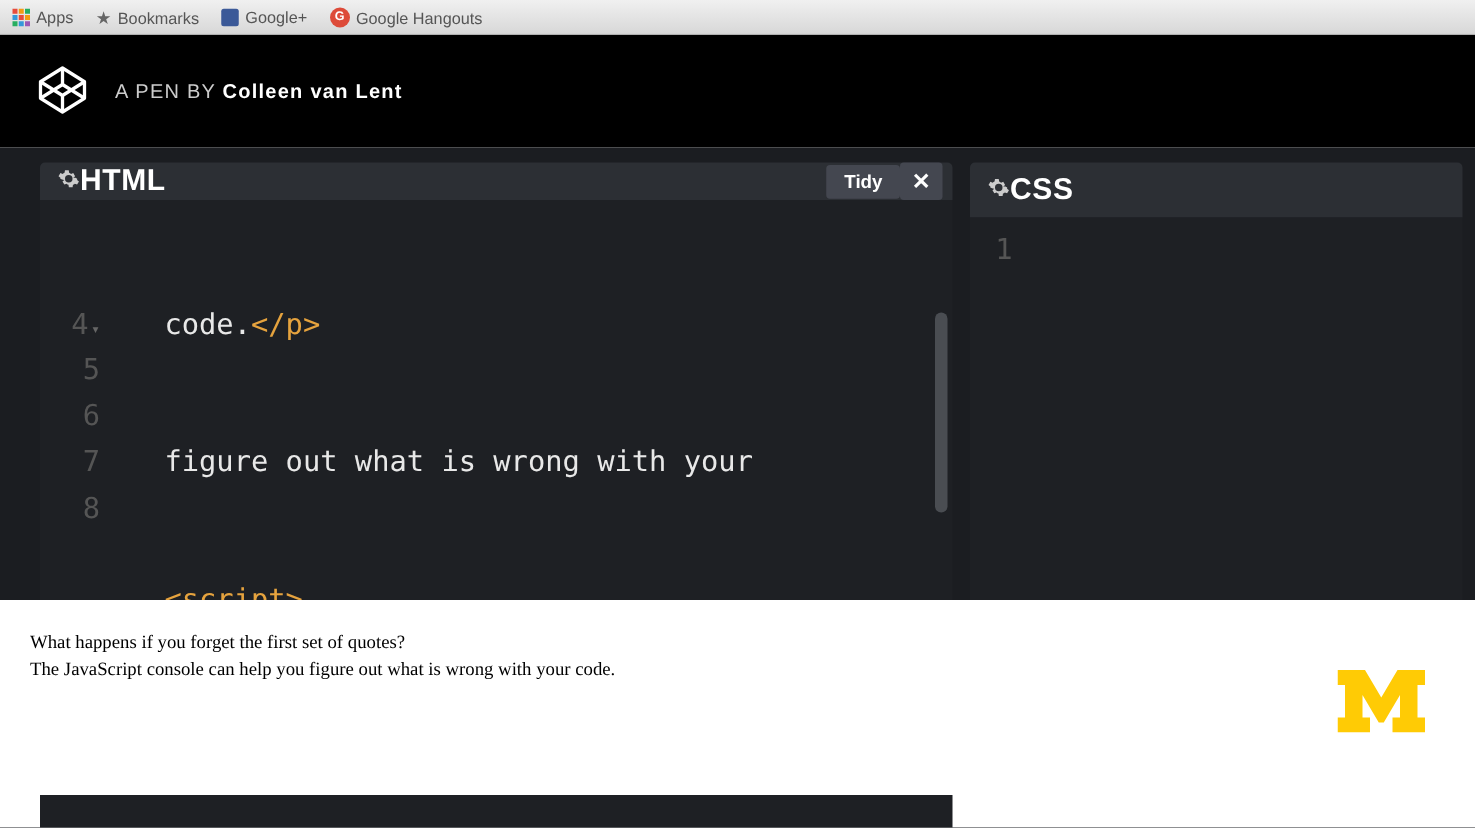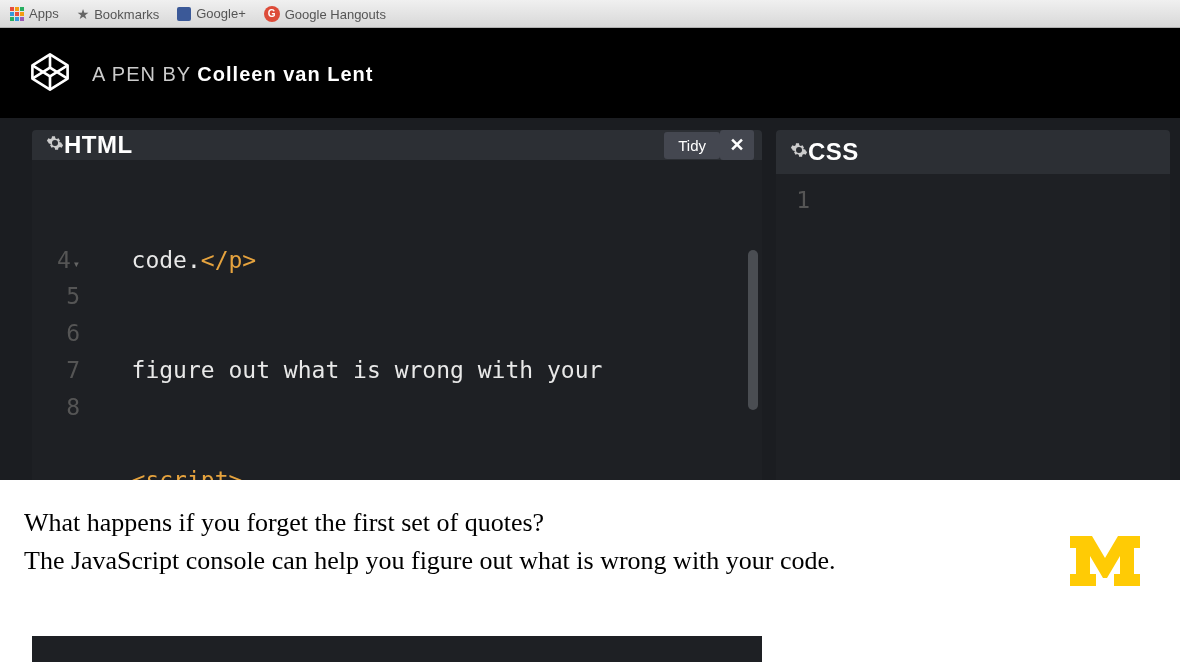--- a/index.html
+++ b/index.html
@@ -9,50 +9,50 @@
     .browser-bar .bk-item { display: flex; align-items: flex-end; gap: 5px; cursor: pointer; }
     .apps-icon { width: 14px; height: 14px; display: grid; grid-template-columns: repeat(3,4px); grid-template-rows: repeat(3,4px); gap:1px;}
     .apps-icon span { width:4px; height:4px; }
     .star-icon { color:#666; font-size:14px;}
     .gplus { width:14px; height:14px; background:#3b5998; display:inline-block; border-radius:2px;}
     .hangouts { width:16px; height:16px; background:#dd4b39; border-radius:50%; color:#fff; display:flex; align-items:center; justify-content:center; font-size:10px; font-weight:bold;}
     
     .codepen-header { background:#000; color:#fff; padding: 22px 28px 24px 28px; display:flex; align-items:center; gap:20px;}
     .codepen-logo { width:44px; height:44px; flex-shrink:0;}
     .codepen-title { font-size:30px; font-weight:700; letter-spacing:-0.5px;}
-    .codepen-byline { font-size:20px; color:#ccc; margin-top:4px; letter-spacing:1px;}
+    .codepen-byline { font-size:16px; color:#ccc; margin-top:4px; letter-spacing:1px;}
     .codepen-byline .author { color:#fff; font-weight:600;}
     
     .editor-area { background:#1b1d21; height: 362px; display:flex; padding: 12px 0 0 0; gap: 14px;}
     .panel { display:flex; flex-direction:column; }
     .panel-html { width: 730px; margin-left: 32px;}
     .panel-css { flex:1; margin-right:10px;}
     
     .panel-head { background:#2c2f34; height:44px; display:flex; align-items:center; padding: 0 8px 0 14px; gap:0; border-radius: 4px 4px 0 0;}
     .panel-head .gear { color:#ccc; cursor:pointer;}
     .panel-head .title { color:#fff; font-weight:700; font-size:24px; letter-spacing:0.5px;}
     .panel-head .spacer { flex:1;}
-    .panel-head .btn { background:#444750; color:#fff; padding:5px 14px; border-radius:3px; font-size:15px; font-weight:400; cursor:pointer;}
+    .panel-head .btn { background:#444750; color:#fff; padding:5px 14px; border-radius:3px; font-size:15px; font-weight:700; cursor:pointer;}
     .panel-head .close-btn { background:#444750; color:#fff; width:34px; height:30px; border-radius:3px; display:flex; align-items:center; justify-content:center; font-size:18px; font-weight:bold; cursor:pointer;}
     
     .code-body { background:#1e2024; flex:1; padding: 8px 0 10px 0; display:flex; font-family: "Menlo","Consolas",monospace; font-size:23px; line-height:1.6; position:relative;}
     .gutter { width:58px; text-align:right; padding-right:10px; color:#555; user-select:none;}
     .gutter .gl { height:1.6em; white-space:nowrap;}
     .fold-arrow { color:#666; font-size:12px; margin-left:2px;}
     .code-lines { flex:1; color:#d4d4d4; white-space:pre; padding-right:20px;}
     .code-lines .cl { height:1.6em;}
     .tag { color:#e6a33e; }
     .fn { color:#d4d4d4;}
     .txt { color:#e8e8e8;}
     .scrollbar { position:absolute; right:4px; top:90px; width:10px; height:160px; background:#4a4d52; border-radius:5px;}
     
     .css-body .gutter { width:44px; padding-left:10px;}
     .css-body .cl { color:#555;}
     
-    .output-area { background:#fff; padding: 24px 24px; font-family: Georgia, "Times New Roman", serif; font-size:26px; line-height:1.45; color:#000; position:relative; height: 156px;}
+    .output-area { background:#fff; padding: 24px 24px; font-family: Georgia, "Times New Roman", serif; font-size:15px; line-height:1.45; color:#000; position:relative; height: 156px;}
     .output-area p { margin:0;}
     .umich-logo { position:absolute; right:40px; top:56px;}
   </style>
 </head>
 <body>
 
 <div class="browser-bar">
   <div class="bk-item">
     <span class="apps-icon">
       <span style="background:#e74c3c"></span>

